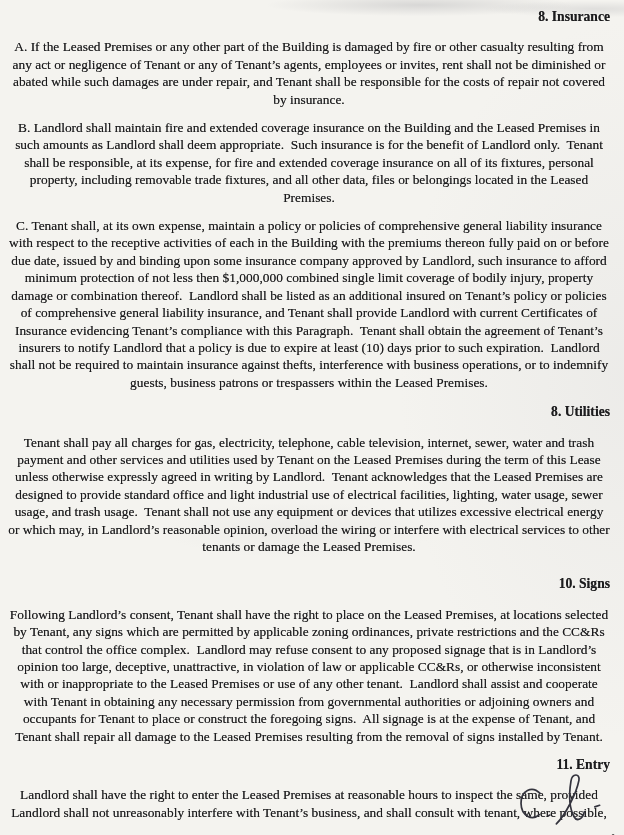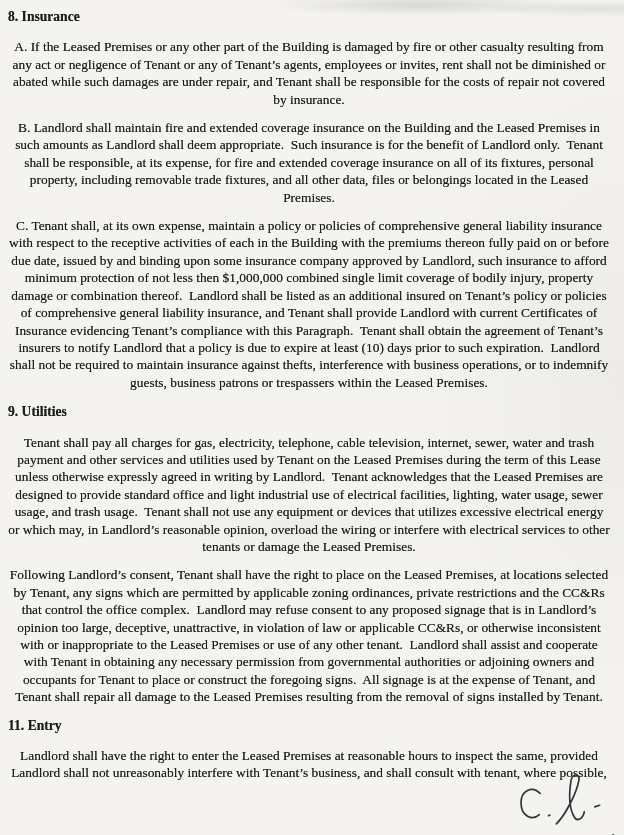--- a/index.html
+++ b/index.html
@@ -20,20 +20,21 @@
     font-family: "Liberation Serif", "DejaVu Serif", serif;
     color: #1c1c1e;
     font-size: 13.4px;
     line-height: 17.4px;
     text-shadow: 0 0 0.5px rgba(30,30,30,0.65);
   }
   .sec-heading {
     font-weight: bold;
     font-size: 13.6px;
     margin: 0 0 13px 0;
+    text-align: right;
   }
   .sec-heading.mt-a { margin-top: 12px; }
   .sec-heading.mt-b { margin-top: 20px; }
   .sec-heading.mt-c { }
   .para {
     margin: 0 0 11px 0;
     white-space: pre-wrap;
     text-align: center;
   }
   .footer {
@@ -59,25 +60,26 @@
 <div class="page">
 
   <div class="section">
     <h3 class="sec-heading">8. Insurance</h3>
     <p class="para">A. If the Leased Premises or any other part of the Building is damaged by fire or other casualty resulting from any act or negligence of Tenant or any of Tenant’s agents, employees or invites, rent shall not be diminished or abated while such damages are under repair, and Tenant shall be responsible for the costs of repair not covered by insurance.</p>
     <p class="para">B. Landlord shall maintain fire and extended coverage insurance on the Building and the Leased Premises in such amounts as Landlord shall deem appropriate.  Such insurance is for the benefit of Landlord only.  Tenant shall be responsible, at its expense, for fire and extended coverage insurance on all of its fixtures, personal property, including removable trade fixtures, and all other data, files or belongings located in the Leased Premises.</p>
     <p class="para">C. Tenant shall, at its own expense, maintain a policy or policies of comprehensive general liability insurance with respect to the receptive activities of each in the Building with the premiums thereon fully paid on or before due date, issued by and binding upon some insurance company approved by Landlord, such insurance to afford minimum protection of not less then $1,000,000 combined single limit coverage of bodily injury, property damage or combination thereof.  Landlord shall be listed as an additional insured on Tenant’s policy or policies of comprehensive general liability insurance, and Tenant shall provide Landlord with current Certificates of Insurance evidencing Tenant’s compliance with this Paragraph.  Tenant shall obtain the agreement of Tenant’s insurers to notify Landlord that a policy is due to expire at least (10) days prior to such expiration.  Landlord shall not be required to maintain insurance against thefts, interference with business operations, or to indemnify guests, business patrons or trespassers within the Leased Premises.</p>
   </div>
 
   <div class="section">
-    <h3 class="sec-heading mt-a">9. Utilities</h3>
+    <h3 class="sec-heading mt-a">8. Utilities</h3>
     <p class="para">Tenant shall pay all charges for gas, electricity, telephone, cable television, internet, sewer, water and trash payment and other services and utilities used by Tenant on the Leased Premises during the term of this Lease unless otherwise expressly agreed in writing by Landlord.  Tenant acknowledges that the Leased Premises are designed to provide standard office and light industrial use of electrical facilities, lighting, water usage, sewer usage, and trash usage.  Tenant shall not use any equipment or devices that utilizes excessive electrical energy or which may, in Landlord’s reasonable opinion, overload the wiring or interfere with electrical services to other tenants or damage the Leased Premises.</p>
   </div>
 
   <div class="section">
+    <h3 class="sec-heading mt-b">10. Signs</h3>
     <p class="para">Following Landlord’s consent, Tenant shall have the right to place on the Leased Premises, at locations selected by Tenant, any signs which are permitted by applicable zoning ordinances, private restrictions and the CC&amp;Rs that control the office complex.  Landlord may refuse consent to any proposed signage that is in Landlord’s opinion too large, deceptive, unattractive, in violation of law or applicable CC&amp;Rs, or otherwise inconsistent with or inappropriate to the Leased Premises or use of any other tenant.  Landlord shall assist and cooperate with Tenant in obtaining any necessary permission from governmental authorities or adjoining owners and occupants for Tenant to place or construct the foregoing signs.  All signage is at the expense of Tenant, and Tenant shall repair all damage to the Leased Premises resulting from the removal of signs installed by Tenant.</p>
   </div>
 
   <div class="section">
     <h3 class="sec-heading mt-c">11. Entry</h3>
     <p class="para">Landlord shall have the right to enter the Leased Premises at reasonable hours to inspect the same, provided Landlord shall not unreasonably interfere with Tenant’s business, and shall consult with tenant, where possible,</p>
   </div>
 
   <div class="footer">Page 3 of 6</div>
 

